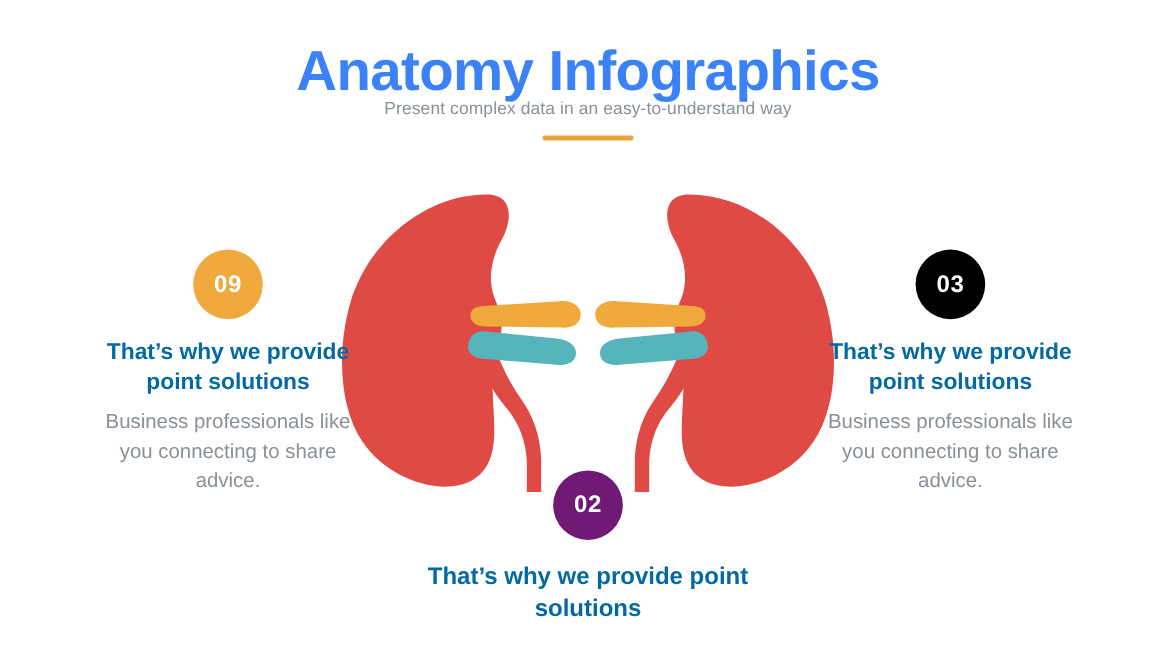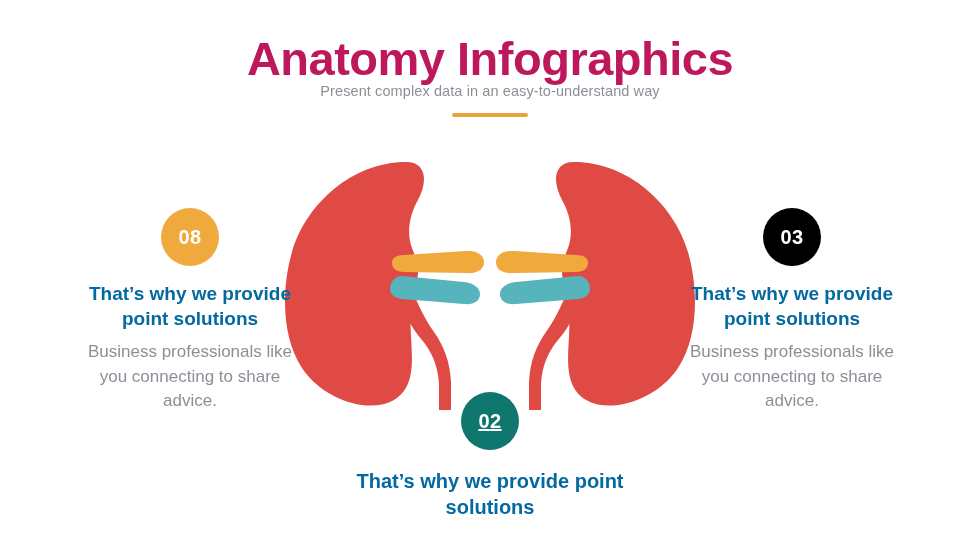--- a/index.html
+++ b/index.html
@@ -25,21 +25,21 @@
   #header {
     position: absolute;
     top: 34px;
     left: 0;
     width: 980px;
     text-align: center;
   }
   #slide-title {
     font-size: 47px;
     font-weight: bold;
-    color: #be185d;
+    color: #3b82f6;
     letter-spacing: -0.5px;
     line-height: 1.05;
     margin: 0;
   }
   #slide-subtitle {
     font-size: 14.5px;
     color: #8a8f98;
     letter-spacing: 0.1px;
   }
   #title-divider {
@@ -75,21 +75,21 @@
     margin: 0 auto;
     display: flex;
     align-items: center;
     justify-content: center;
     color: #ffffff;
     font-size: 20px;
     font-weight: bold;
     letter-spacing: 0.5px;
   }
   #badge-01 { background: #F0A93C; }
-  #badge-02 { background: #0f766e; text-decoration: underline; }
+  #badge-02 { background: #701a75; }
   #badge-03 { background: #000000; }
 
   .item-heading {
     margin-top: 16px;
     font-size: 19px;
     font-weight: bold;
     color: #0369a1;
     line-height: 1.3;
   }
   #item-02 .item-heading {
@@ -182,21 +182,21 @@
     <path fill="#56B4BC" d="M300,124
              L 238,130
              C 228,131 222,136 222,142
              C 222,149 228,153 238,152
              L 300,147
              C 308,146 312,142 312,137
              C 312,131 308,124 300,124 Z"></path>
   </svg>
 
   <div class="item-block" id="item-01">
-    <div class="badge" id="badge-01">08</div>
+    <div class="badge" id="badge-01">09</div>
     <div class="item-heading">That’s why we provide point solutions</div>
     <div class="item-body">Business professionals like you connecting to share advice.</div>
   </div>
 
   <div class="item-block" id="item-02">
     <div class="badge" id="badge-02">02</div>
     <div class="item-heading">That’s why we provide point solutions</div>
 
   </div>
 

